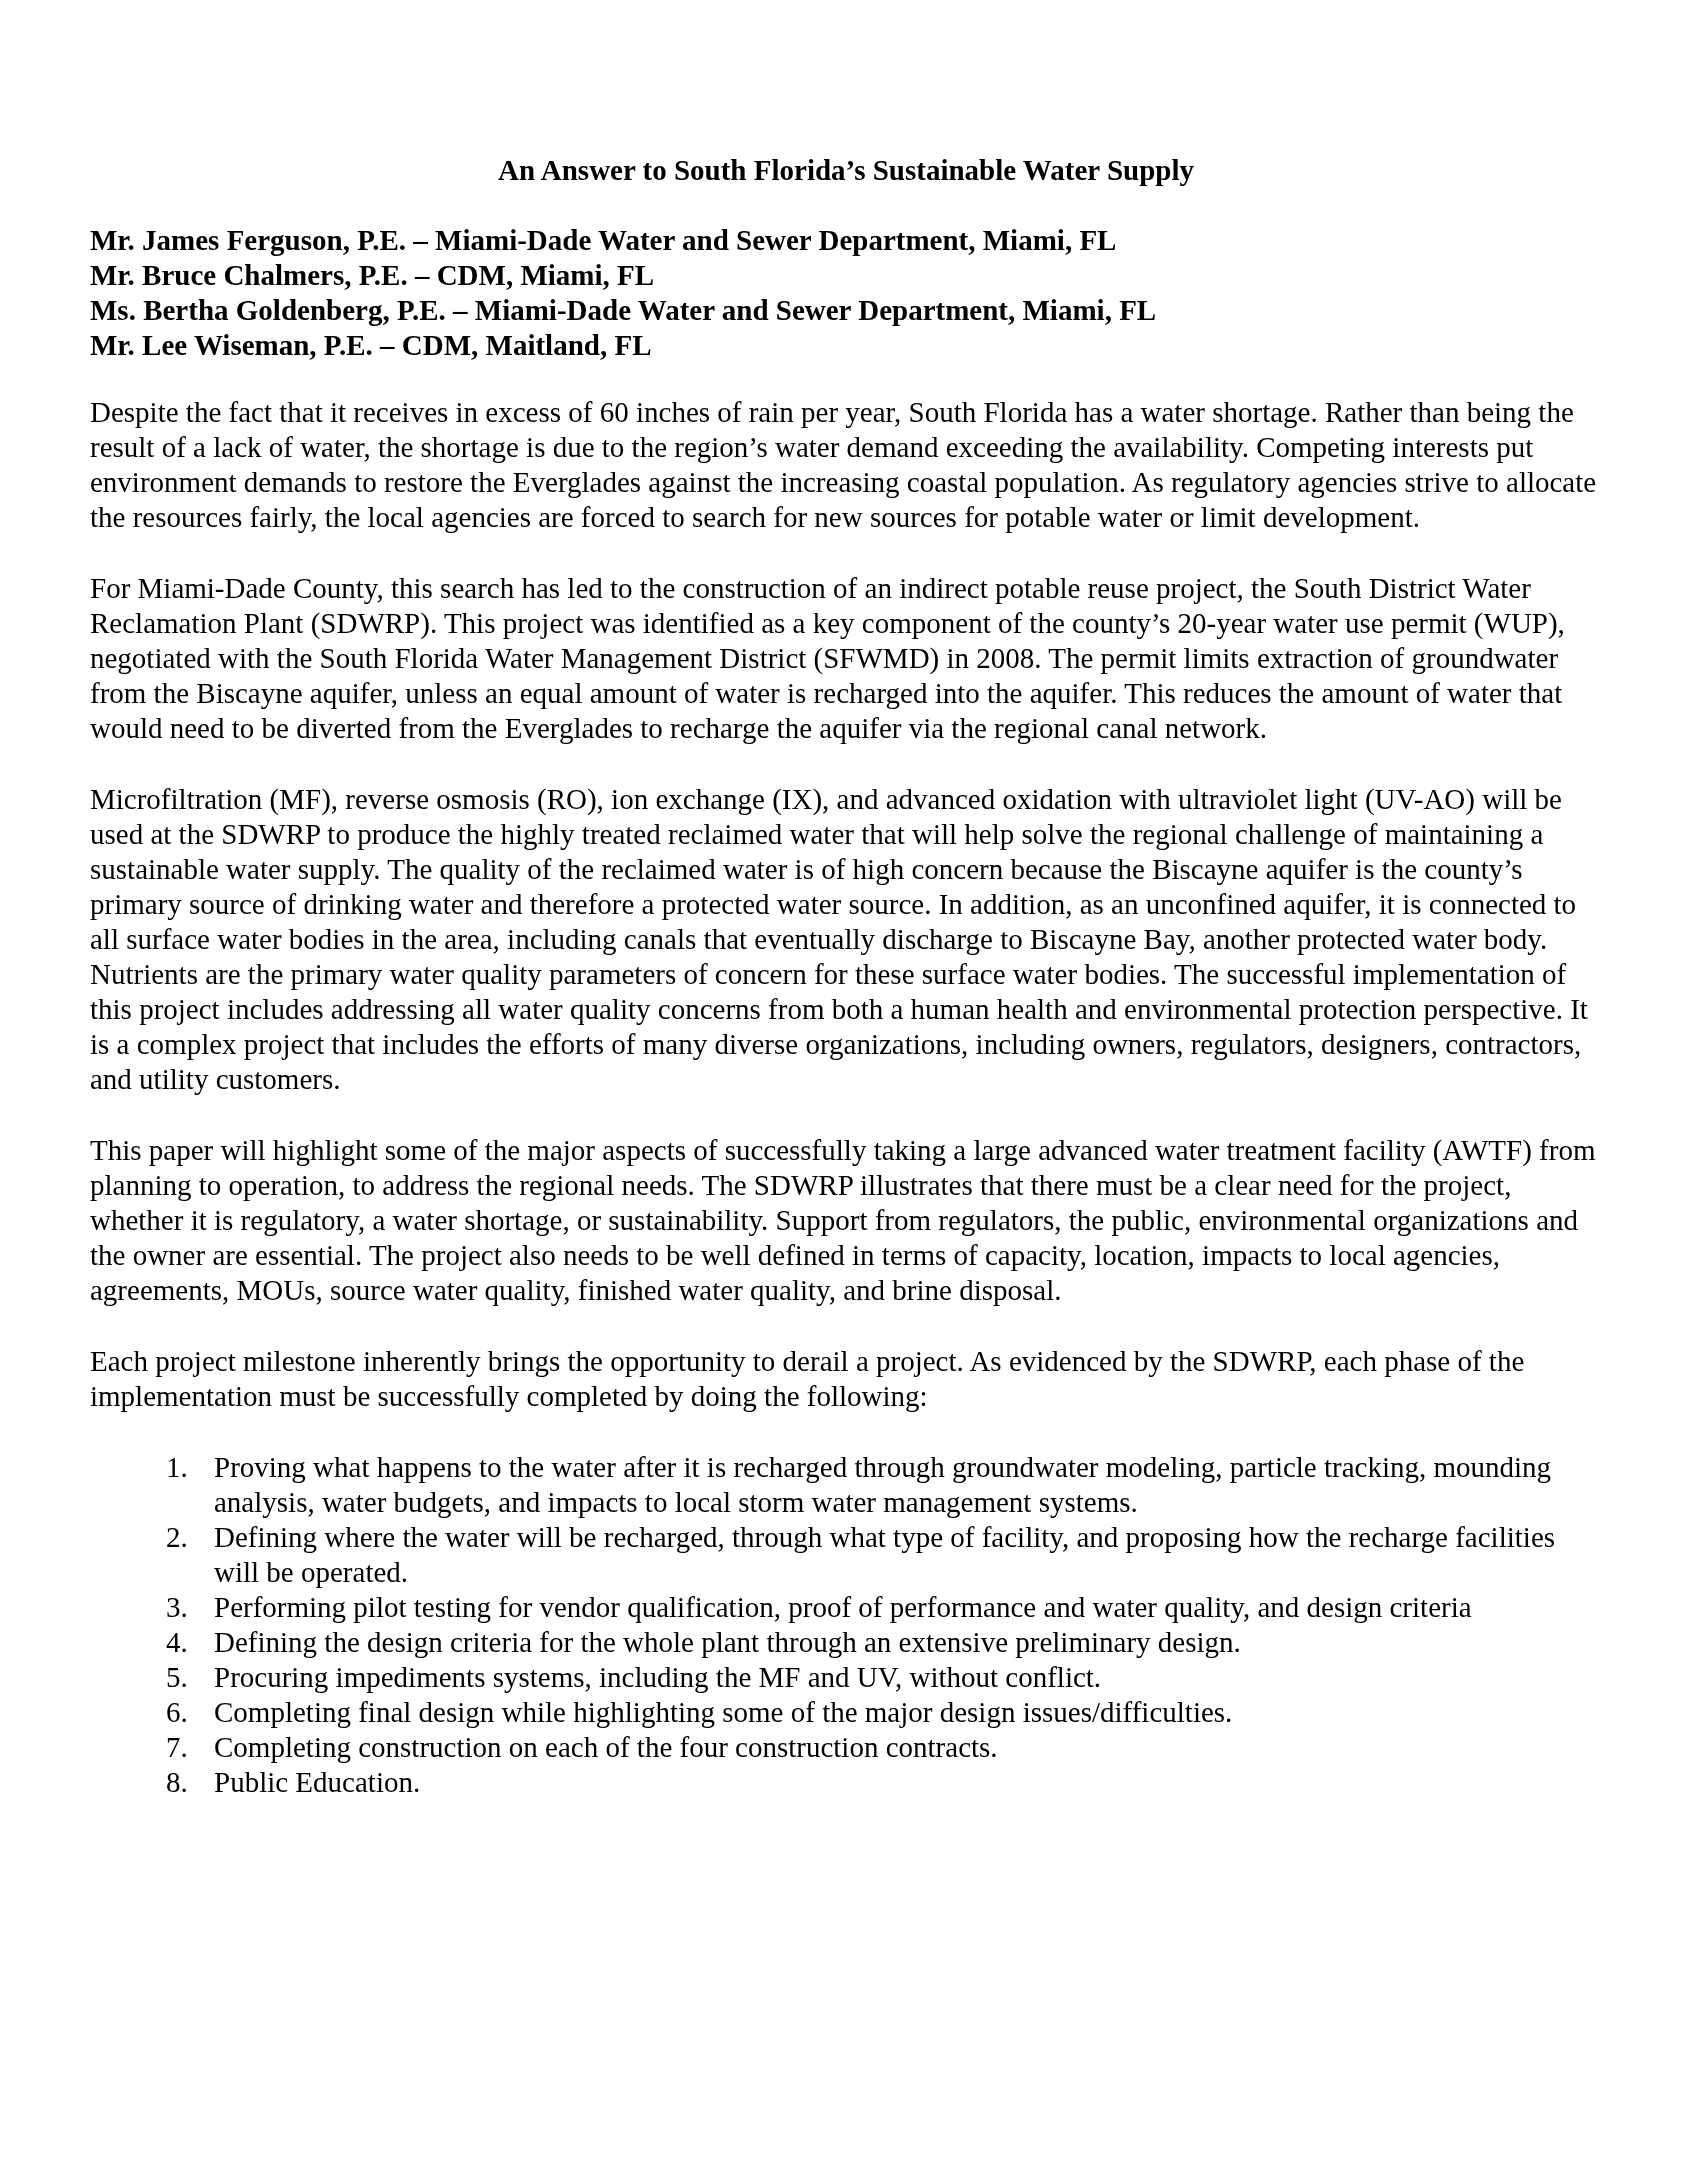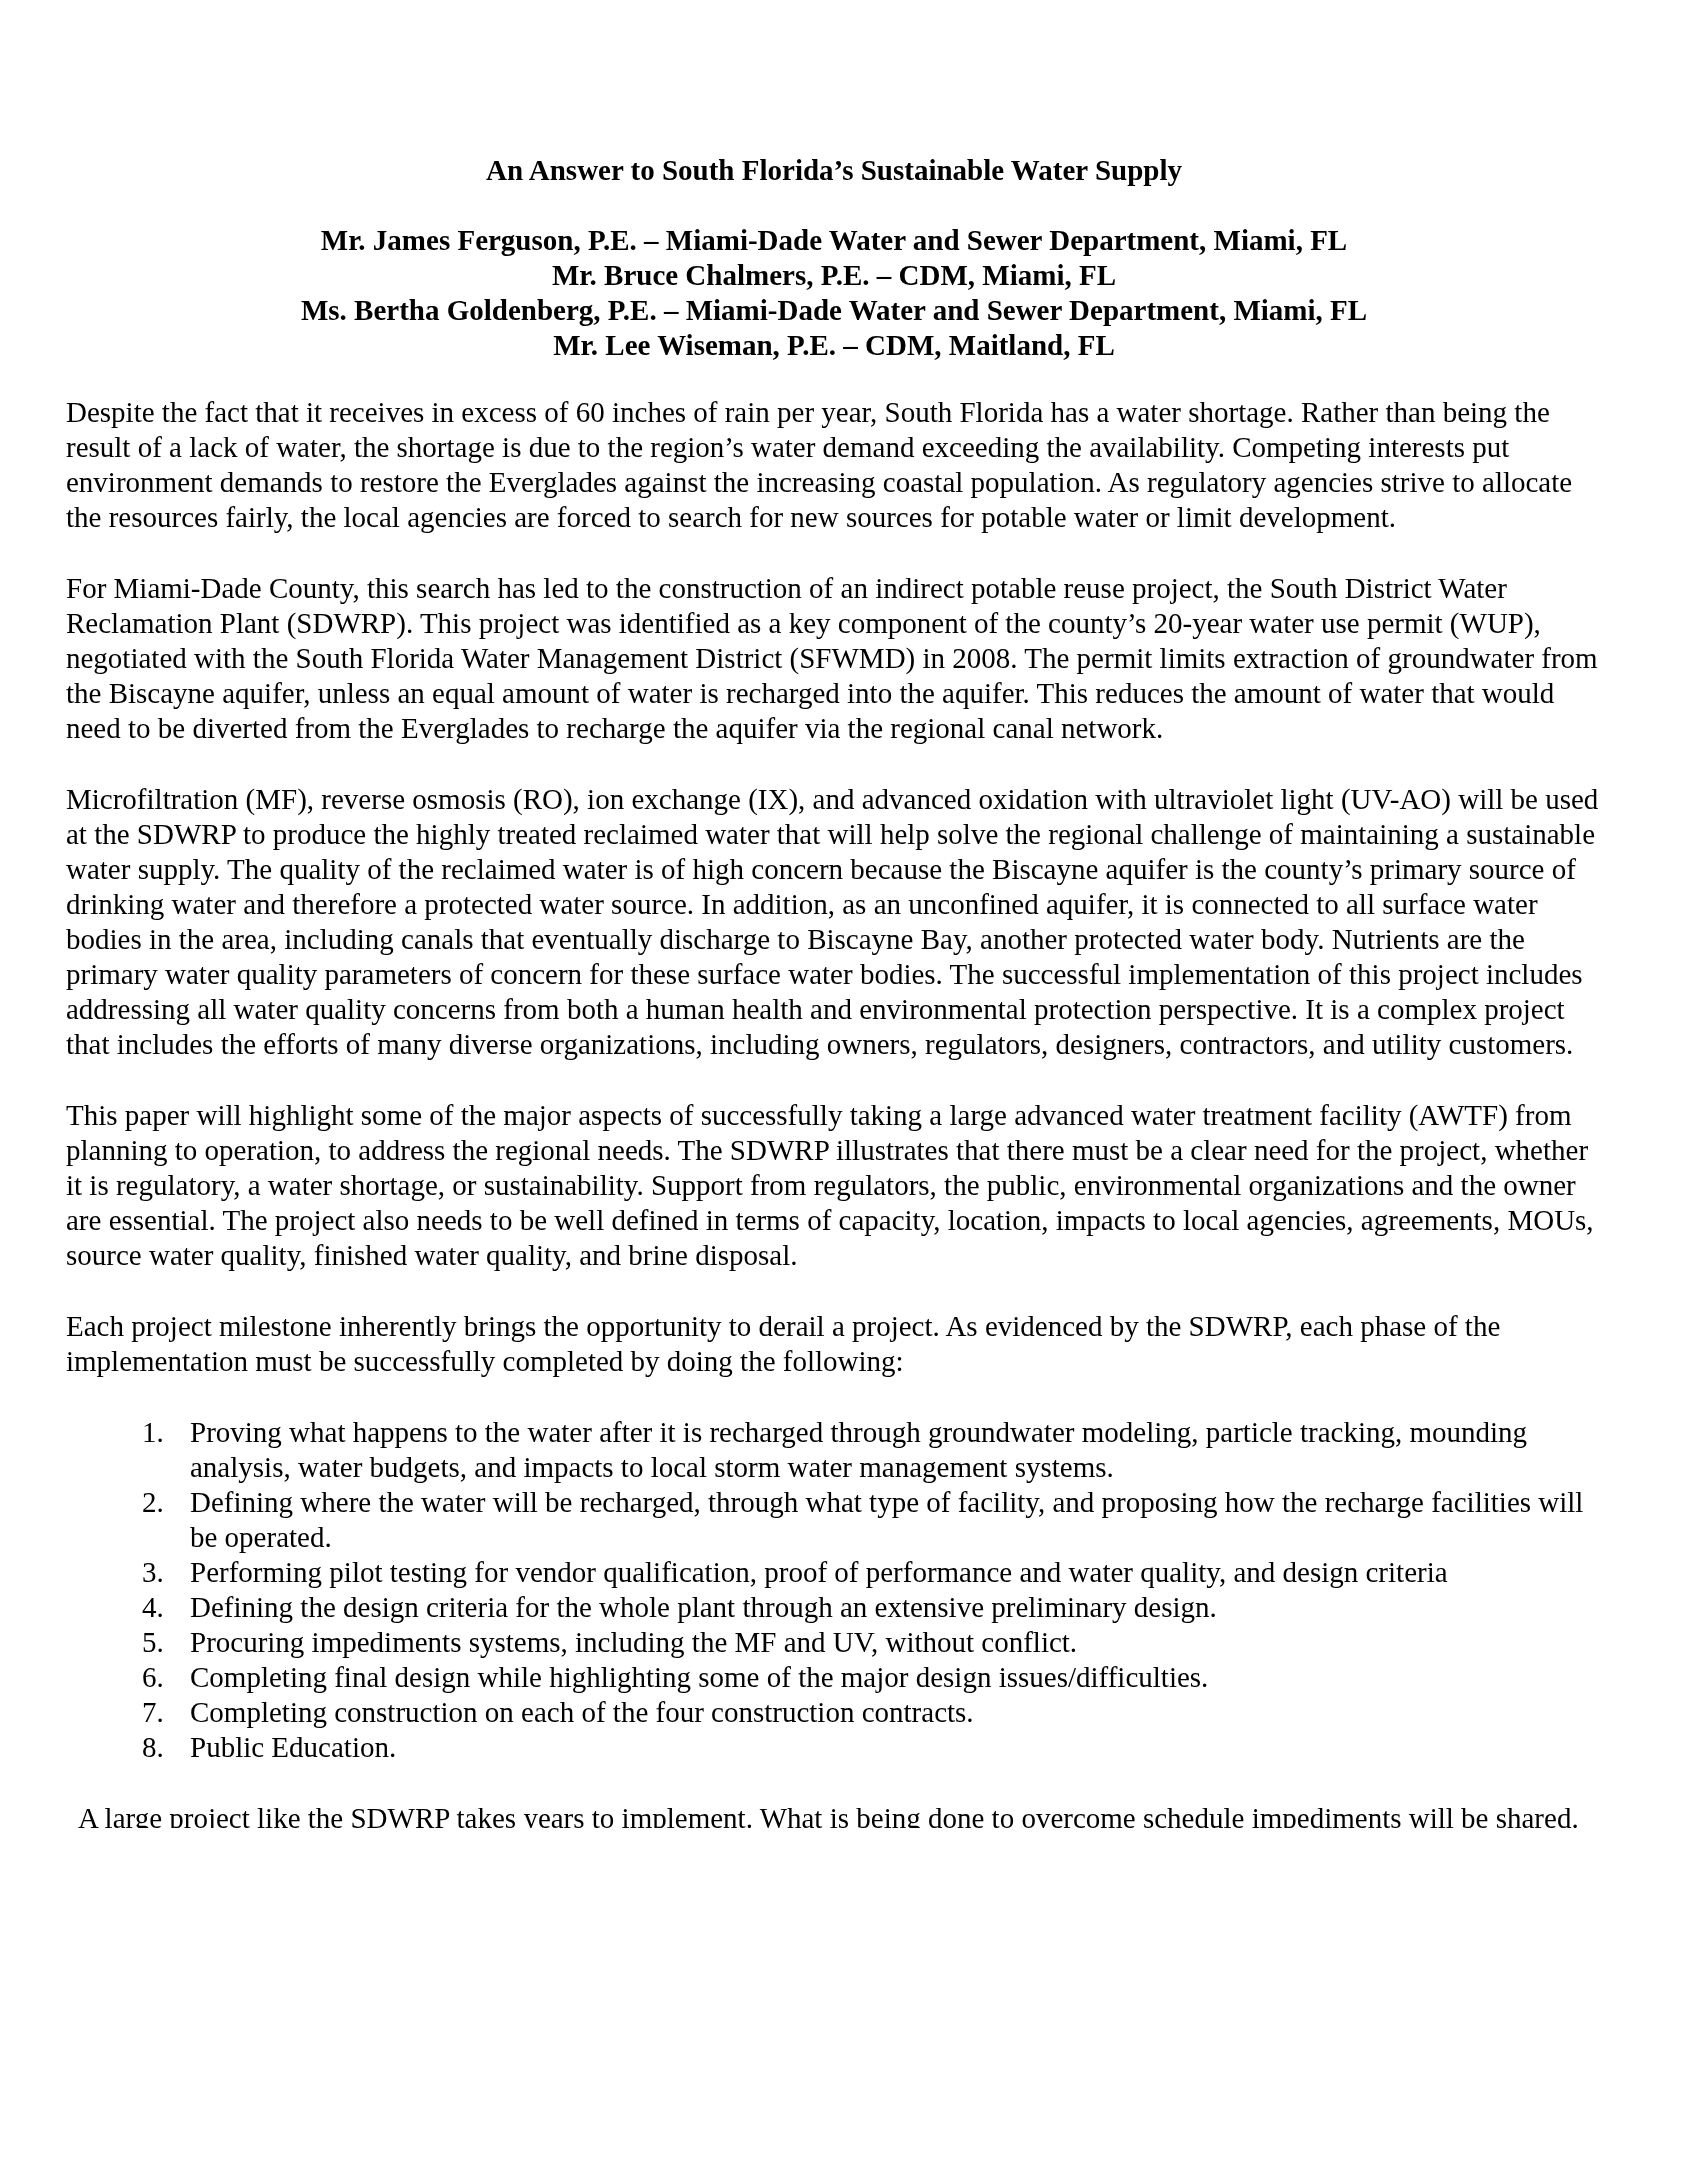--- a/index.html
+++ b/index.html
@@ -5,37 +5,37 @@
   html, body {
     margin: 0;
     padding: 0;
     background: #ffffff;
   }
   .page {
     position: relative;
     width: 1683px;
     height: 1828px;
     box-sizing: border-box;
-    padding: 153px 81px 0 66px;
+    padding: 153px 81px 0 90px;
     background: #ffffff;
     color: #000000;
     font-family: "Liberation Serif", serif;
     font-size: 29px;
     line-height: 35px;
     overflow: hidden;
   }
   .title {
     font-weight: 700;
     font-size: 29px;
     text-align: center;
     margin: 0 0 35px 0;
   }
   .authors {
     font-weight: 700;
-    text-align: center;
+    text-align: left;
     margin: 0 0 32px 0;
   }
   .author-line {
     line-height: 35px;
   }
   .para {
     margin: 6px 0 36px 0;
     text-align: left;
   }
   .nlist {

